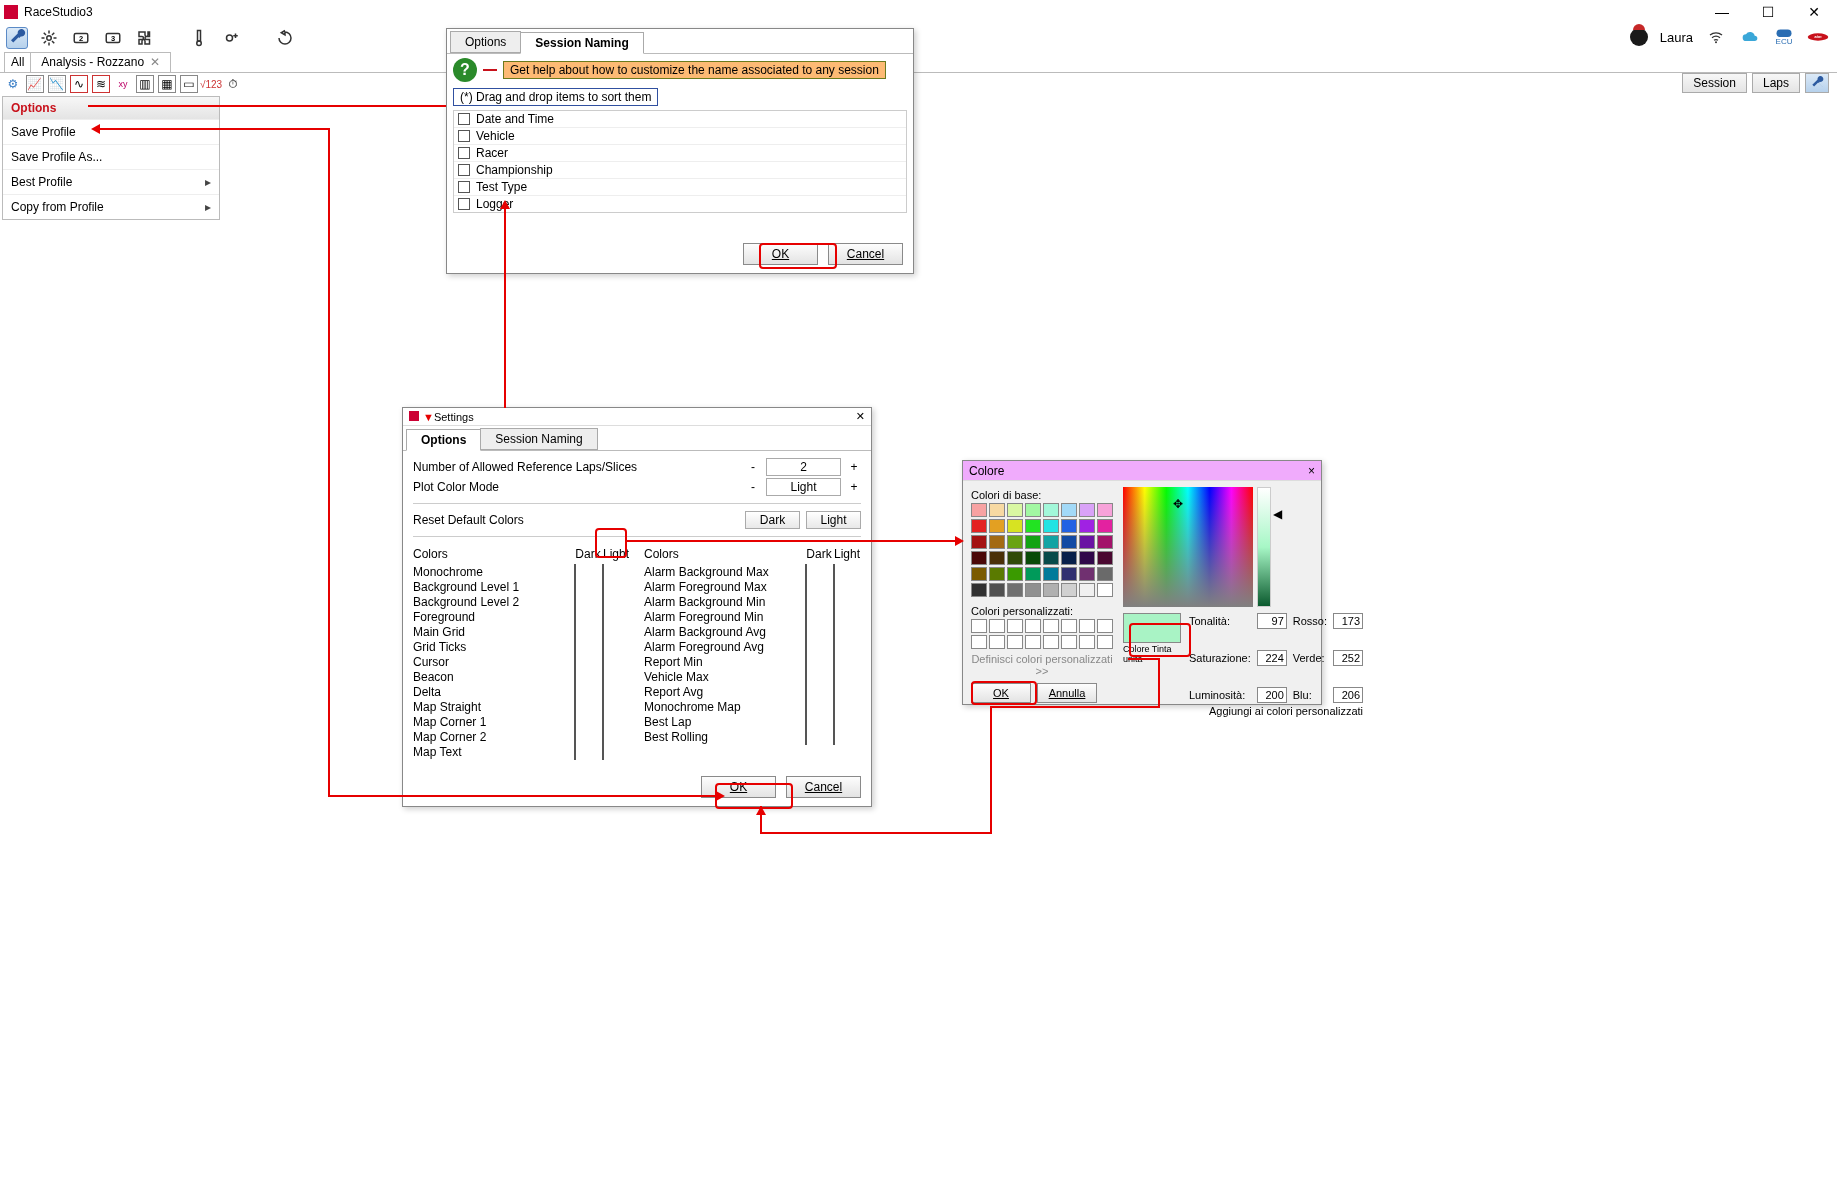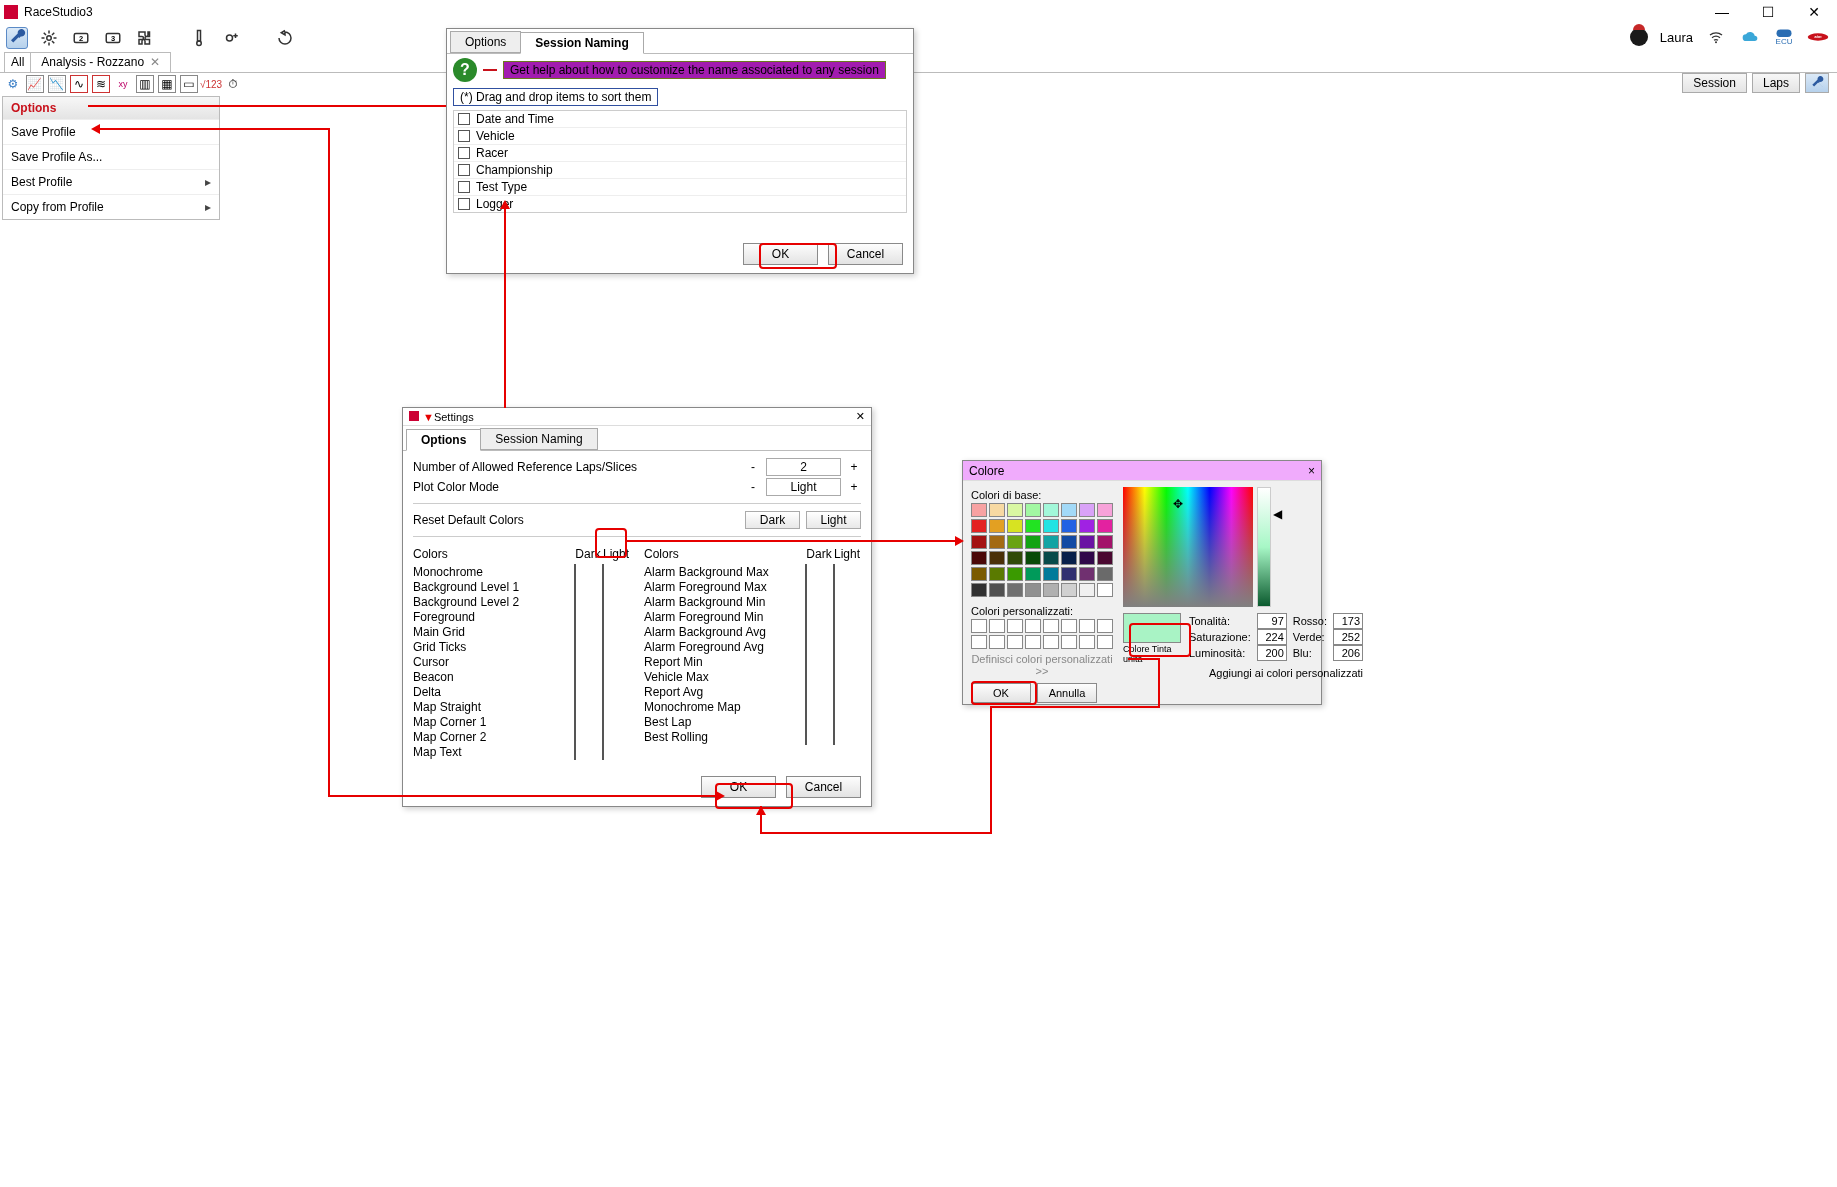--- a/index.html
+++ b/index.html
@@ -43,28 +43,28 @@
   .ahU { border-left:5px solid transparent; border-right:5px solid transparent; border-bottom:9px solid #e60000; }
   .redbox { position:absolute; border:2px solid #e60000; border-radius:4px; }
   
   .dlg { position:absolute; border:1px solid #888; background:#fff; box-shadow:2px 2px 6px rgba(0,0,0,.2);}
   .sn { left:446px; top:28px; width:468px; height:246px; }
   .dlg .tabs { height:25px; display:flex; align-items:flex-end; padding:3px 3px 0; border-bottom:1px solid #bbb;}
   .dlg .tab { padding:3px 14px; border:1px solid #aaa; background:#eee; margin-right:-1px; font-size:12px;}
   .dlg .tab.active { background:#fff; border-bottom:1px solid #fff; font-weight:bold; position:relative; top:1px;}
   .helpline { display:flex; align-items:center; gap:6px; padding:4px 6px; }
   .helpline .q { width:24px; height:24px; background:#2a8a2a; border-radius:50%; color:#fff; font-weight:bold; display:flex; align-items:center; justify-content:center; font-size:16px;}
-  .helpline .txt { border:1px solid #6b7a1d; padding:1px 6px; background:#a21caf;}
+  .helpline .txt { border:1px solid #6b7a1d; padding:1px 6px; background:#fdba74;}
   .hint { margin:2px 6px 4px; border:1px solid #3050a0; padding:1px 6px; display:inline-block; color:#000;}
   .chklist { margin:0 6px; border:1px solid #ccc;}
   .chklist .row { display:flex; align-items:center; gap:6px; border-bottom:1px solid #eee; padding:1px 4px;}
   .chklist .row:last-child{border-bottom:none;}
   .chklist .cb { width:12px; height:12px; border:1px solid #555; }
   .btnrow { position:absolute; bottom:8px; right:10px; display:flex; gap:10px;}
-  .btn { width:75px; height:22px; border:1px solid #8a8a8a; background:linear-gradient(#fdfdfd,#e3e3e3); display:flex; align-items:center; justify-content:center; font-size:12px;}
+  .btn { width:75px; height:22px; border:1px solid #8a8a8a; background:linear-gradient(#fdfdfd,#e3e3e3); display:flex; align-items:center; justify-content:center; font-size:12px;text-decoration:underline;}
   
   .set { left:402px; top:407px; width:470px; height:400px; }
   .set .titler { height:18px; display:flex; align-items:center; justify-content:space-between; padding:0 6px; font-size:11px; color:#000; background:#fff; border-bottom:1px solid #ddd;}
   .kv { padding:6px 10px 0; font-size:12px;}
   .kv .krow { display:flex; align-items:center; justify-content:space-between; height:20px;}
   .kv .stepper { display:flex; align-items:center; gap:6px;}
   .kv .pm { width:14px; text-align:center;}
   .kv .val { width:75px; height:18px; border:1px solid #aaa; display:flex; align-items:center; justify-content:center;}
   .kv .dlpair { display:flex; gap:6px;}
   .kv .dl { width:55px; height:18px; border:1px solid #aaa; display:flex; align-items:center; justify-content:center; background:linear-gradient(#fff,#e8e8e8);}
@@ -89,21 +89,21 @@
   .smallbtns .btn { width:60px; height:20px; font-size:11px;}
   .cp .right { flex:1; display:flex; flex-direction:column;}
   .picker { display:flex; gap:4px;}
   .spectrum { width:130px; height:120px; position:relative;
     background: linear-gradient(to bottom, rgba(128,128,128,0), rgba(128,128,128,1)),
                 linear-gradient(to right, #ff0000,#ffff00,#00ff00,#00ffff,#0000ff,#ff00ff,#ff0000);}
   .cross { position:absolute; top:10px; left:50px; font-size:12px; color:#000;}
   .track { width:14px; height:120px; border:1px solid #ccc;
     background:linear-gradient(to bottom,#fff,#a7f7c6,#0b5a2e);} 
   .preview { width:58px; height:30px; background:#a9f3c5; border:1px solid #888; margin-top:6px;}
-  .nums { display:grid; grid-template-columns:auto 30px auto 30px; gap:0 6px; font-size:11px; margin-top:6px; align-items:center;}
+  .nums { display:grid; grid-template-columns:auto 30px auto 30px; gap:21px 6px; font-size:11px; margin-top:6px; align-items:center;}
   .nums input { width:30px; height:16px; border:1px solid #888; font-size:11px; text-align:right; padding-right:2px;}
   .addc { font-size:11px; text-align:right; margin-top:2px;}
   
   .sesslaps { position:absolute; right:8px; top:73px; display:flex; gap:5px;padding-left:35px;}
   .sesslaps .t { padding:2px 10px; border:1px solid #aaa; background:linear-gradient(#f7f7f7,#e4e4e4); font-size:12px;}
   .sesslaps .ic { width:24px; height:20px; border:1px solid #aaa; background:linear-gradient(#dbe9f7,#b6d1ec); display:flex; align-items:center; justify-content:center;}
 </style>
 </head>
 <body>
 

